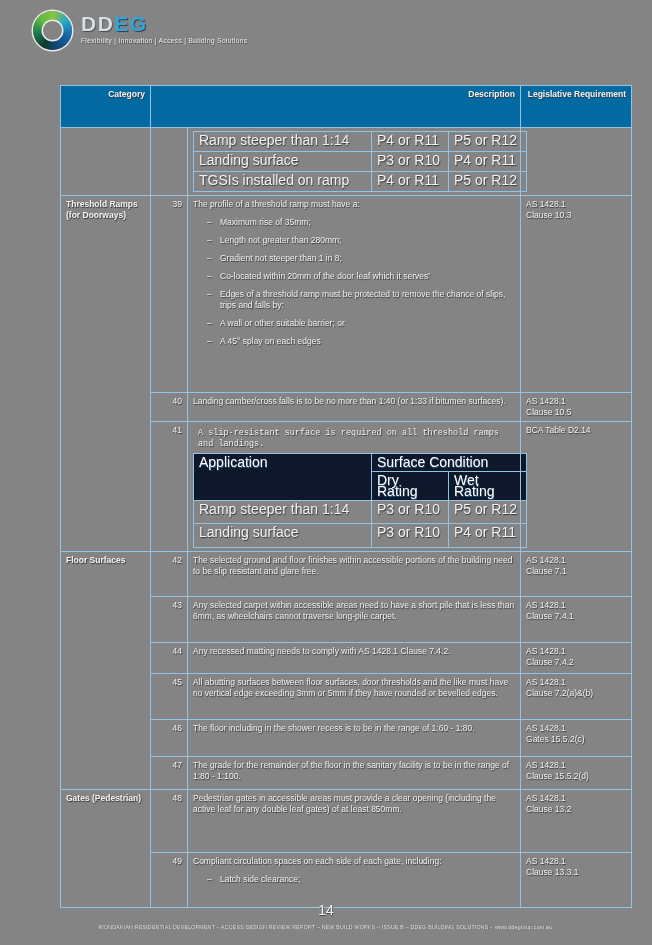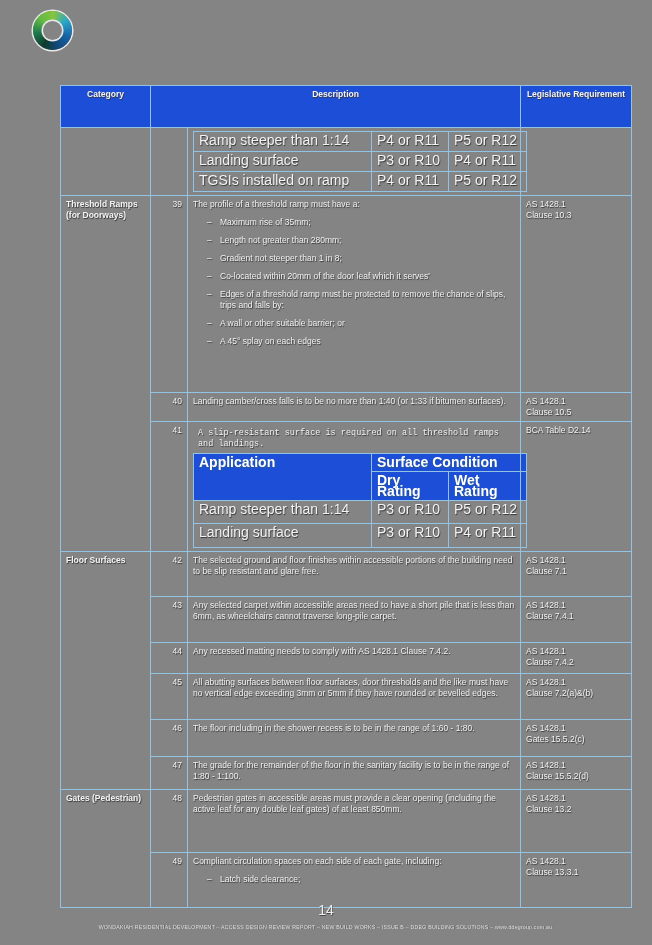--- a/index.html
+++ b/index.html
@@ -38,21 +38,21 @@
   table.main col.c-desc { width:333px; }
   table.main col.c-leg { width:111px; }
 
   table.main th, table.main td {
     border:1.6px solid #92c3e2; vertical-align:top;
     font-size:8.5px; line-height:11px; color:#f3f3f3;
     text-shadow:0.7px 0.7px 0.8px #383838;
     padding:3px 5px;
   }
   th.hdr {
-    background:#1d4ed8; color:#ffffff; font-weight:bold; text-align:center;
+    background:#0369a1; color:#ffffff; font-weight:bold; text-align:right;
     font-size:9.5px; line-height:13px; padding:5px 6px;
     text-shadow:0.6px 0.6px 0.7px #2c5d82;
   }
   td.cat { color:#33aae4; font-weight:bold; text-shadow:0.7px 0.7px 0.8px #2f2f2f; }
   td.num { text-align:right;margin-top:48px; }
   td.nopad { padding:0; }
 
   .desc-text { padding:3px 5px;font-family:Liberation Mono, monospace; }
   .bullet { display:flex; margin:7px 0 0 14px; }
   .bullet .mk { width:13px; flex:none; }
@@ -60,38 +60,44 @@
   
   table.nested { width:100%; border-collapse:collapse; table-layout:fixed; }
   table.nested col.n-app { width:178px; }
   table.nested col.n-dry { width:77px; }
   table.nested col.n-wet { width:78px; }
   table.nested th, table.nested td {
     border:1.6px solid #92c3e2; font-size:14px; line-height:11px;
     color:#f3f3f3; text-shadow:0.7px 0.7px 0.8px #383838;
     padding:3px 5px; vertical-align:top; text-align:left;
   }
-  table.nested th { background:#1d4ed8; color:#fff; font-weight:bold;
+  table.nested th { background:#0f172a; color:#fff; font-weight:normal;
     text-shadow:0.6px 0.6px 0.7px #2c5d82; }
 
   
   .page-number { position:absolute; top:902px; left:0; right:0; text-align:center;
     font-size:14px; color:#ededed; text-shadow:0.6px 0.6px 0.6px #4a4a4a; }
   .footer-line { position:absolute; top:916px; left:0; right:0; text-align:center; }
   .footer-line span { display:inline-block; font-size:6.5px; color:#e9e9e9;
     letter-spacing:0.2px; transform:scale(0.82); transform-origin:center top;
     text-shadow:0.5px 0.5px 0.5px #4a4a4a; white-space:nowrap; }
 </style>
 </head>
 <body>
 
 <div class="page">
 
   <div class="logo">
     <div class="logo-ring"></div>
+    <div class="logo-text">
+      <div class="logo-name">
+        <span class="dd">DD</span><span class="eg">EG</span>
+      </div>
+      <div class="logo-tagline">Flexibility | Innovation | Access | Building Solutions</div>
+    </div>
   </div>
 
   <table class="main">
     <colgroup>
         <col class="c-cat">
         <col class="c-num">
         <col class="c-desc">
         <col class="c-leg">
       </colgroup>
 

